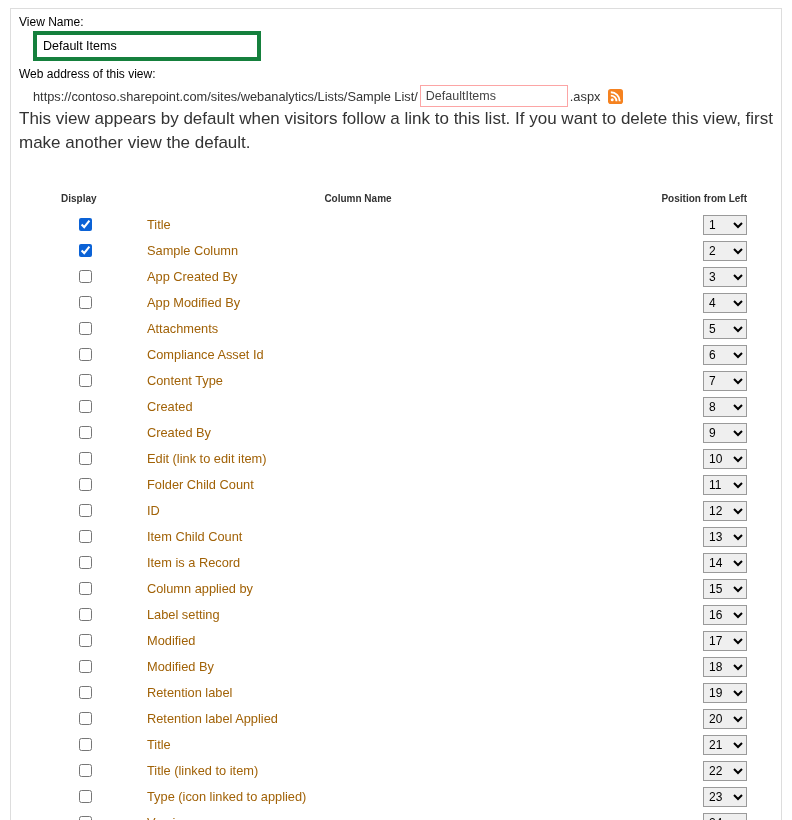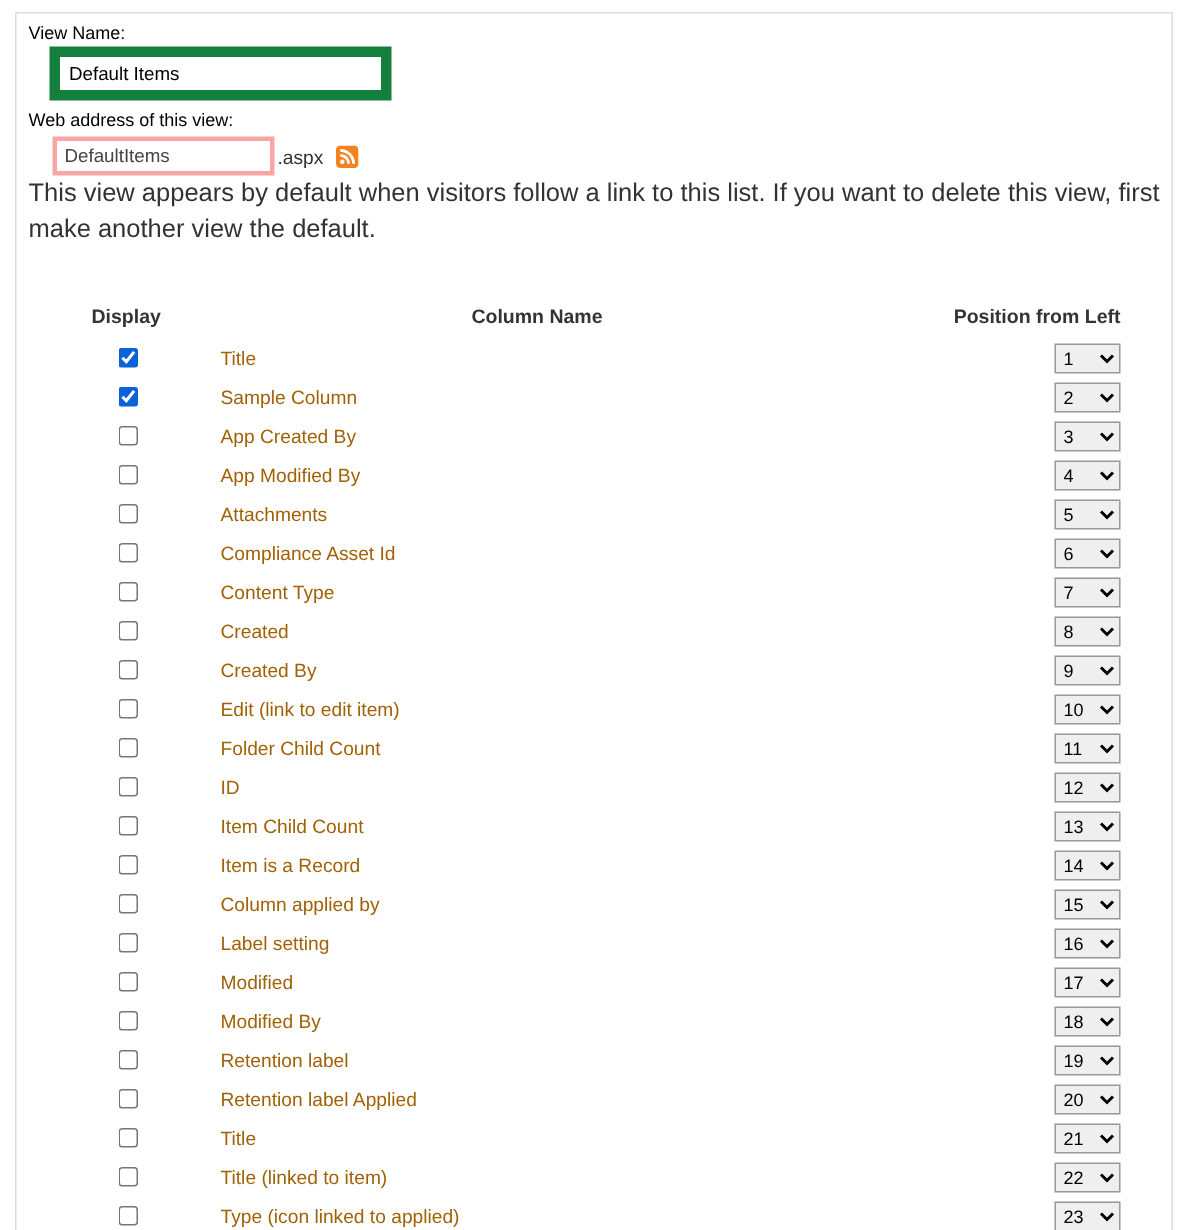--- a/index.html
+++ b/index.html
@@ -18,40 +18,40 @@
       min-height: 804px;
     }
     .field-label {
       font-size: 12px;
       color: #000000;
       margin-bottom: 2px;
     }
     .view-name-row { margin-bottom: 6px; }
     .view-name-input {
       width: 228px;
-      border: 7px solid #15803d;
+      border: 4px solid #15803d;
       font-size: 12.5px;
       padding: 4px 6px;
       margin-left: 14px;
     }
     .web-addr-row {
       margin-top: 2px;
     }
     .web-addr-line {
       display: flex;
       align-items: center;
       flex-wrap: nowrap;
       margin-top: 4px;
       margin-left: 14px;
       font-size: 12.8px;
       color: #333;
     }
     .addr-input {
       width: 148px;
-      border: 3px solid #fca5a5;
+      border: 1px solid #fca5a5;
       font-size: 12.5px;
       padding: 3px 5px;
       margin: 0 2px;
       color:#444;
     }
     .rss-icon {
       margin-left: 8px;
       display: inline-flex;
     }
     .desc-text {
@@ -61,21 +61,21 @@
       line-height: 1.4;
     }
     .col-table {
       margin-top: 32px;
       margin-left: 38px;
       width: 700px;
       border-collapse: collapse;
     }
     .col-table th {
       font-weight: 600;
-      font-size: 13px;
+      font-size: 10px;
       text-align: left;
       padding: 6px 4px 8px 4px;
     }
     .col-table th.th-display { width: 86px; }
     .col-table th.th-colname { text-align: center; width: 430px;}
     .col-table th.th-pos { text-align: right; padding-right: 10px;}
     .col-table td {
       padding: 3px 4px;
       font-size: 12.8px;
       vertical-align: middle;
@@ -103,20 +103,21 @@
 <div class="container">
 
   <div class="view-name-row">
     <div class="field-label">View Name:</div>
     <input type="text" class="view-name-input" value="Default Items" style="">
   </div>
 
   <div class="web-addr-row">
     <div class="field-label">Web address of this view:</div>
     <div class="web-addr-line">
+      <span>https://contoso.sharepoint.com/sites/webanalytics/Lists/Sample List/</span>
       <input type="text" class="addr-input" value="DefaultItems" style="">
       <span>.aspx</span>
       <span class="rss-icon">
         <svg width="15" height="15" viewBox="0 0 16 16">
           <rect x="0" y="0" width="16" height="16" rx="3" fill="#f58220"></rect>
           <circle cx="4.5" cy="11.5" r="1.6" fill="#fff"></circle>
           <path d="M3 7 a6 6 0 0 1 6 6" stroke="#fff" stroke-width="2" fill="none"></path>
           <path d="M3 3.5 a9.5 9.5 0 0 1 9.5 9.5" stroke="#fff" stroke-width="2" fill="none"></path>
         </svg>
       </span>

